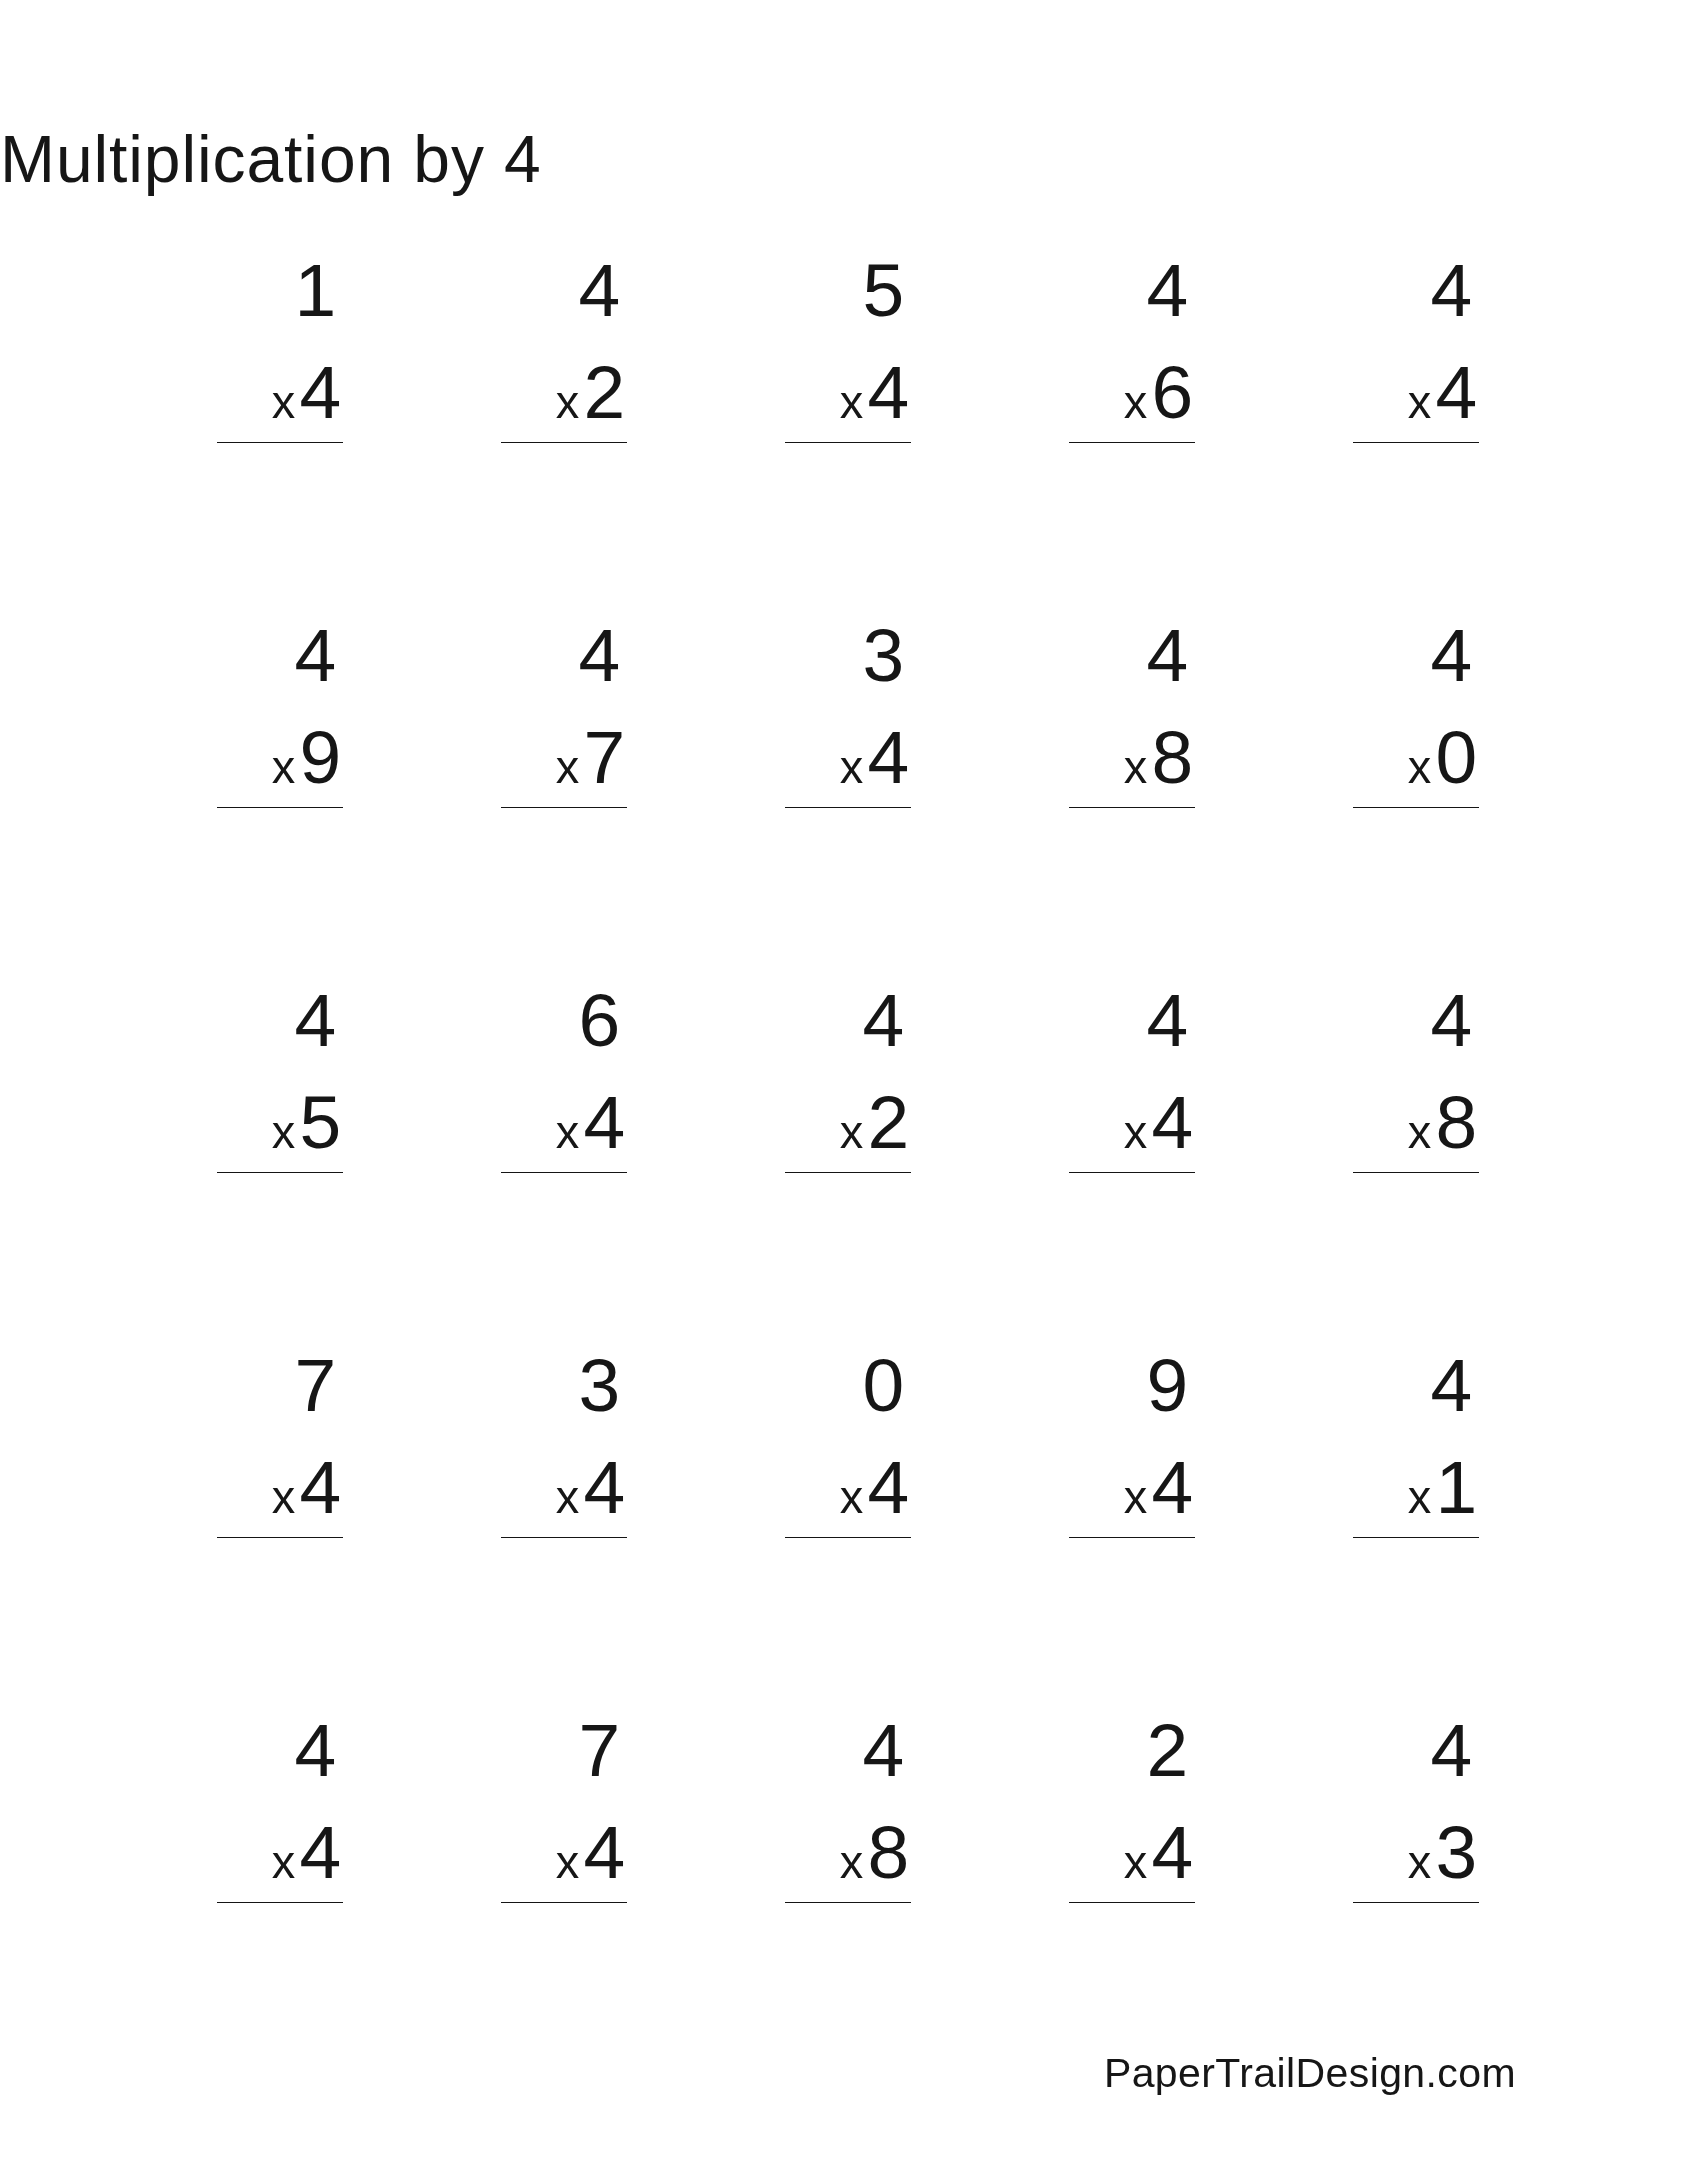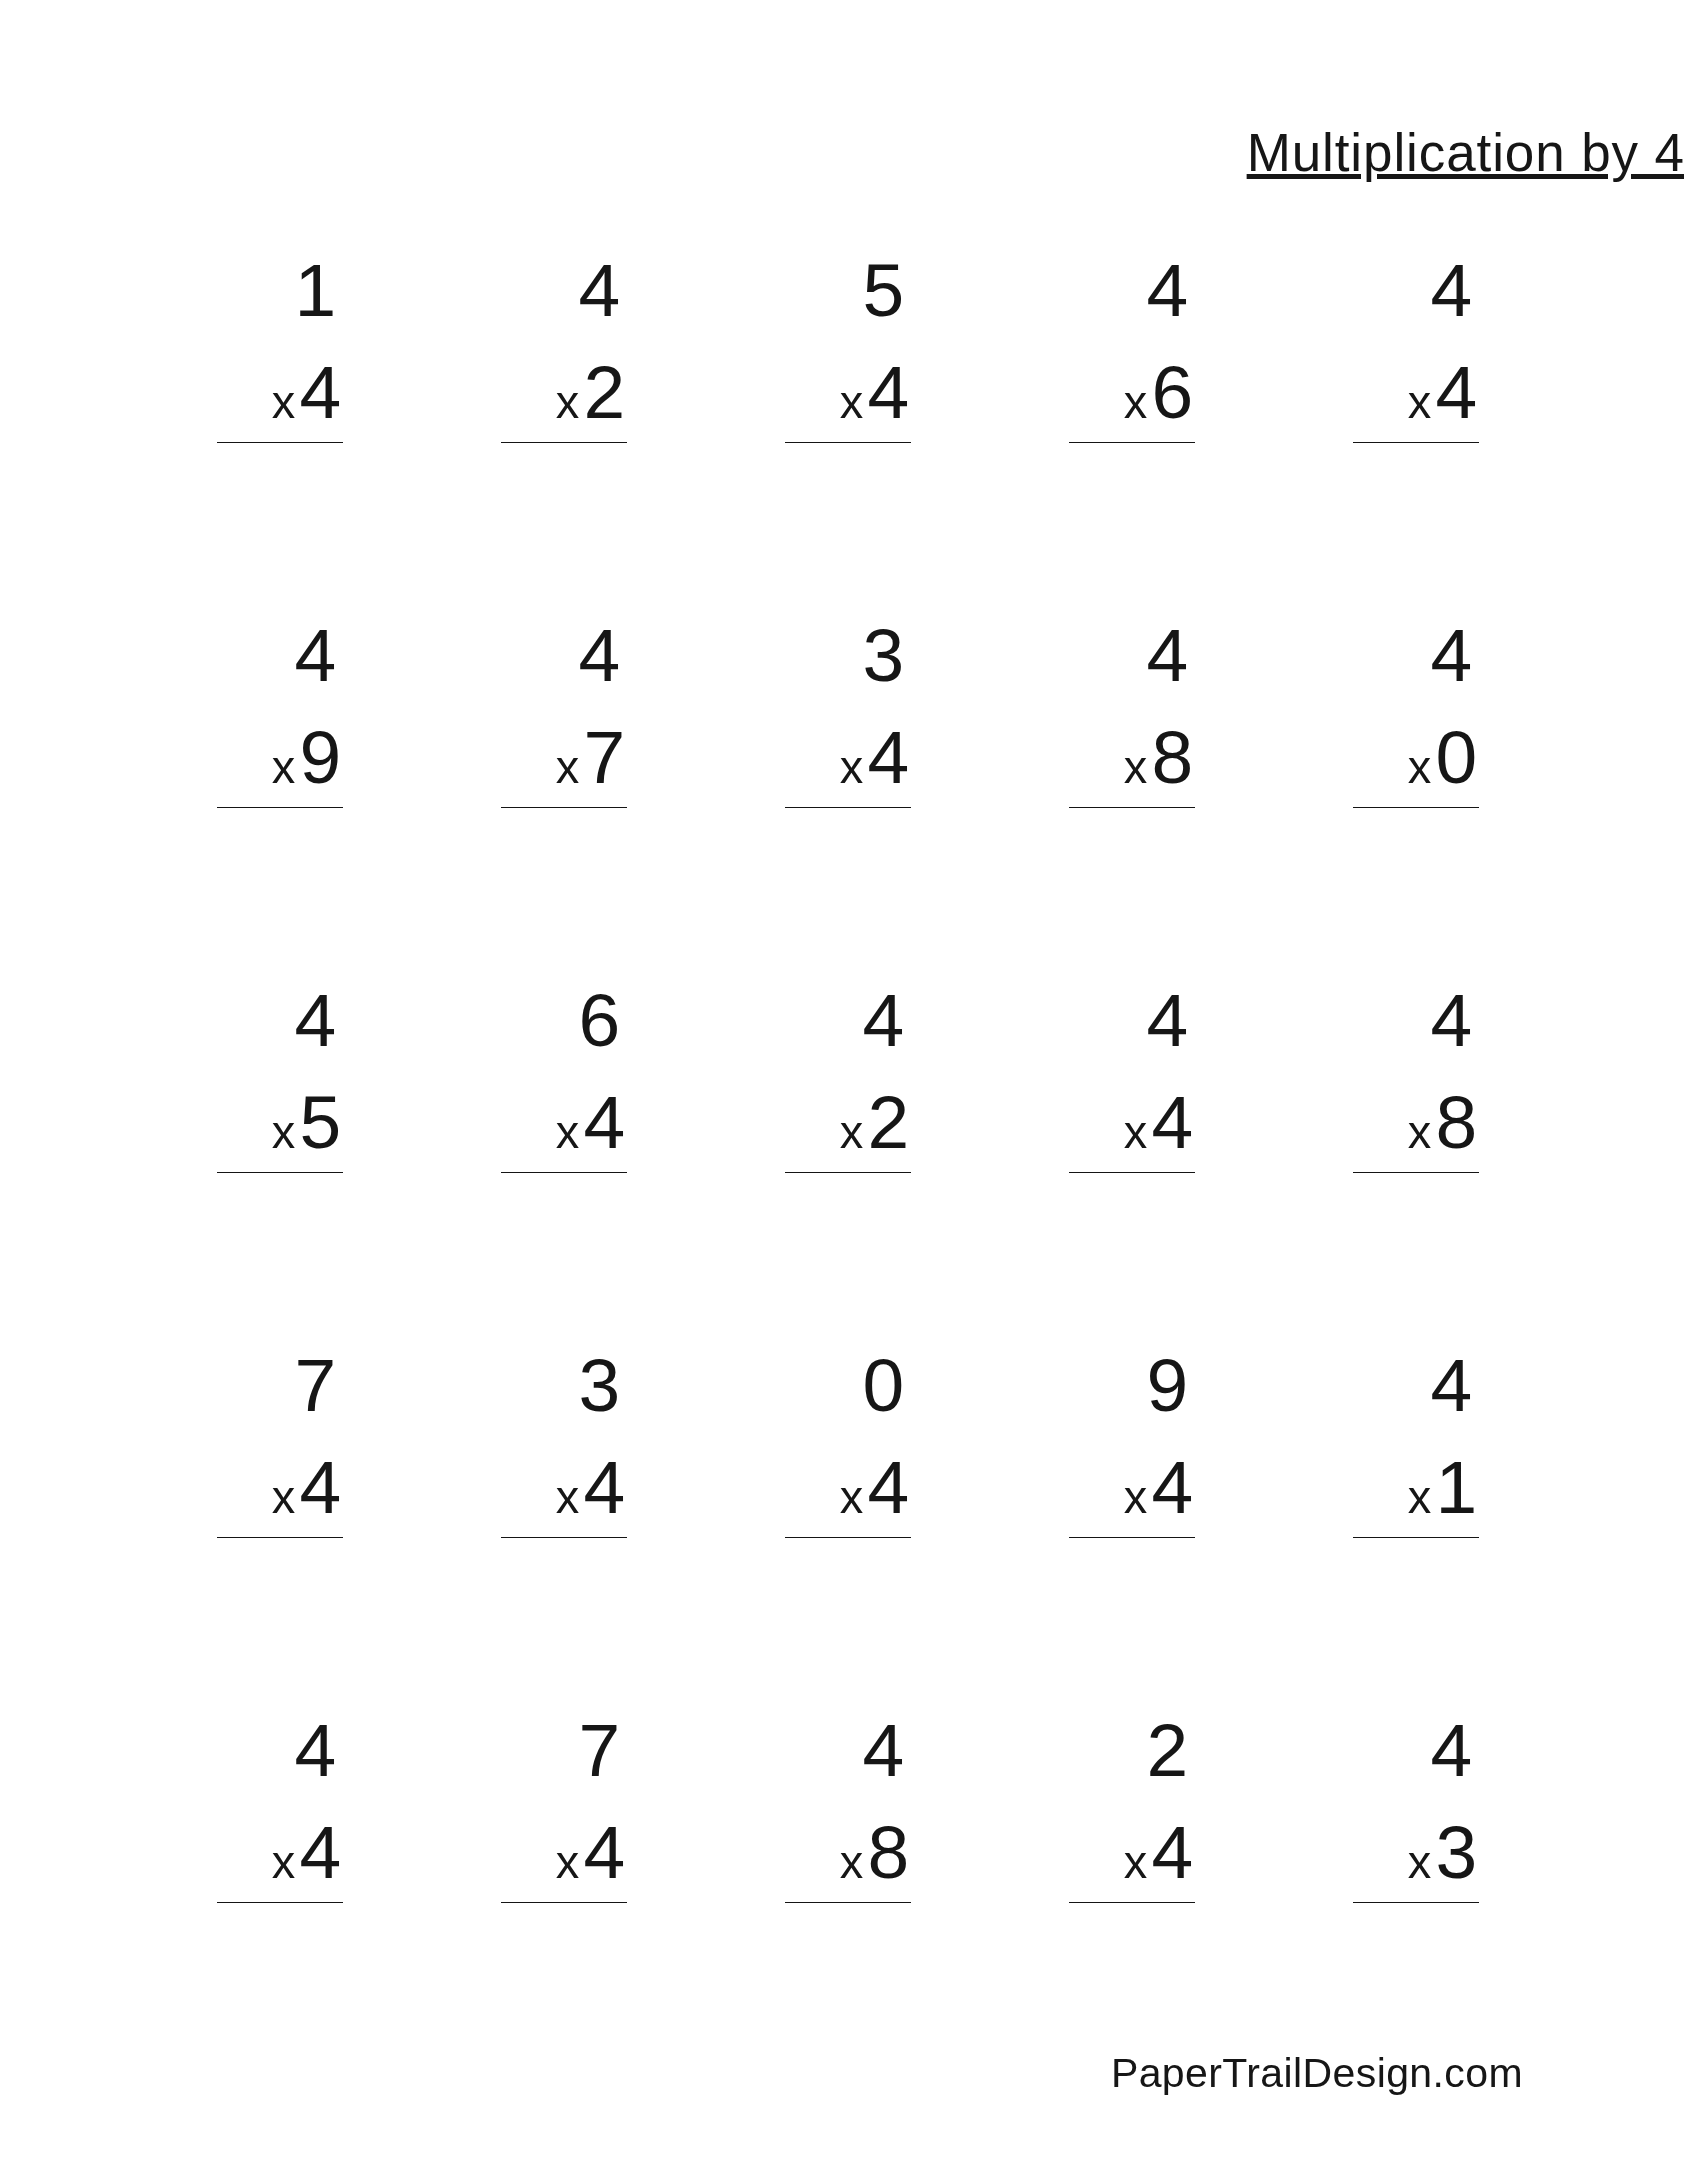--- a/index.html
+++ b/index.html
@@ -14,26 +14,25 @@
     color: #161616;
     font-family: "Liberation Sans", sans-serif;
     overflow: hidden;
   }
 
   .sheet-title {
     position: absolute;
     top: 126px;
     left: 0;
     width: 100%;
-    text-align: right;
-    font-size: 53px;
+    text-align: left;
+    font-size: 66px;
     line-height: 1;
     letter-spacing: 0.9px;
     white-space: nowrap;
-    text-decoration: underline;
   }
 
   .problems-grid {
     position: absolute;
     left: 217px;
     top: 253px;
     display: grid;
     grid-template-columns: repeat(5, 126px);
     grid-auto-rows: 190px;
     column-gap: 158px;
@@ -71,21 +70,21 @@
   .bar {
     width: 100%;
     height: 9.4px;
     background: #151515;
     margin-top: 12px;
   }
 
   .footer-credit {
     position: absolute;
     top: 2051px;
-    right: 162px;
+    right: 169px;
     font-size: 41px;
     line-height: 1.1;
     letter-spacing: 0.4px;
     white-space: nowrap;
   }
 </style>
 </head>
 <body>
 
 <div class="sheet-title">Multiplication by 4</div>

